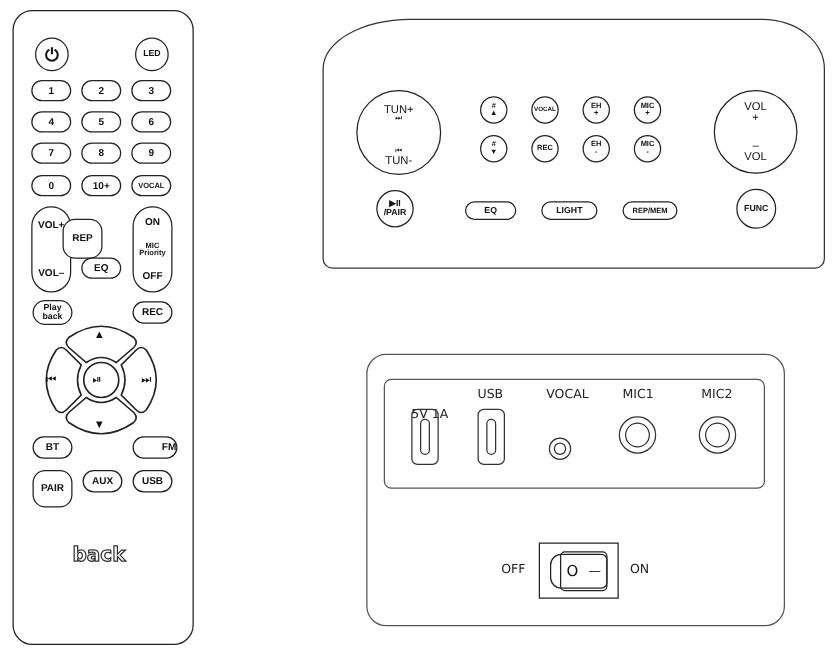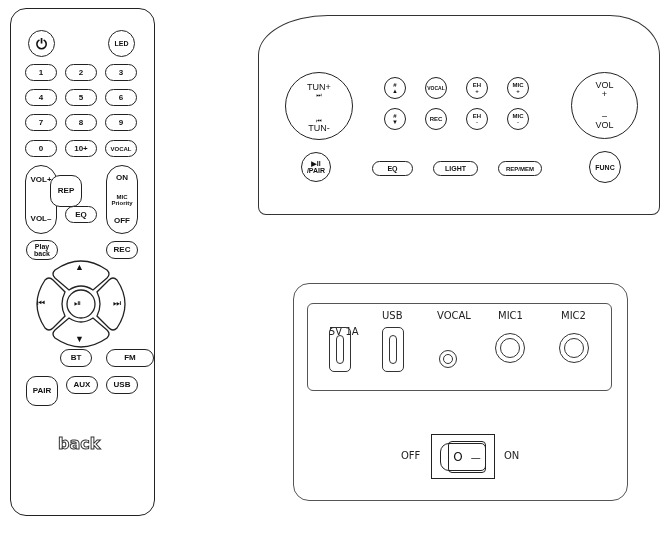--- a/index.html
+++ b/index.html
@@ -130,24 +130,24 @@
 
     <circle cx="50" cy="48" r="14" fill="#fff" stroke="#222" stroke-width="1.3"></circle>
   </svg>
   <span class="abs" style="left:44px;top:6px;font-size:9px;">▲</span>
   <span class="abs" style="left:44px;top:78px;font-size:9px;">▼</span>
   <span class="abs" style="left:6px;top:42px;font-size:9px;">⏮</span>
   <span class="abs" style="left:82px;top:42px;font-size:9px;">⏭</span>
   <span class="abs" style="left:43px;top:42px;font-size:9px;">⏯</span>
 </div>
 
-<div class="btn pill" style="left:26px;top:349px;width:32px;height:18px;margin-left:34px;">
+<div class="btn pill" style="left:26px;top:349px;width:32px;height:18px;">
     <span>BT</span>
   </div>
-<div class="btn pill" style="left:106px;top:349px;width:48px;height:18px;">
+<div class="btn pill" style="left:106px;top:349px;width:36px;height:18px;justify-content:flex-end;">
     <span>FM</span>
   </div>
 
 <div class="btn pill" style="left:26px;top:376px;width:32px;height:30px;">
     <span>PAIR</span>
   </div>
 <div class="btn pill" style="left:66px;top:376px;width:32px;height:18px;">
     <span>AUX</span>
   </div>
 <div class="btn pill" style="left:106px;top:376px;width:32px;height:18px;">

